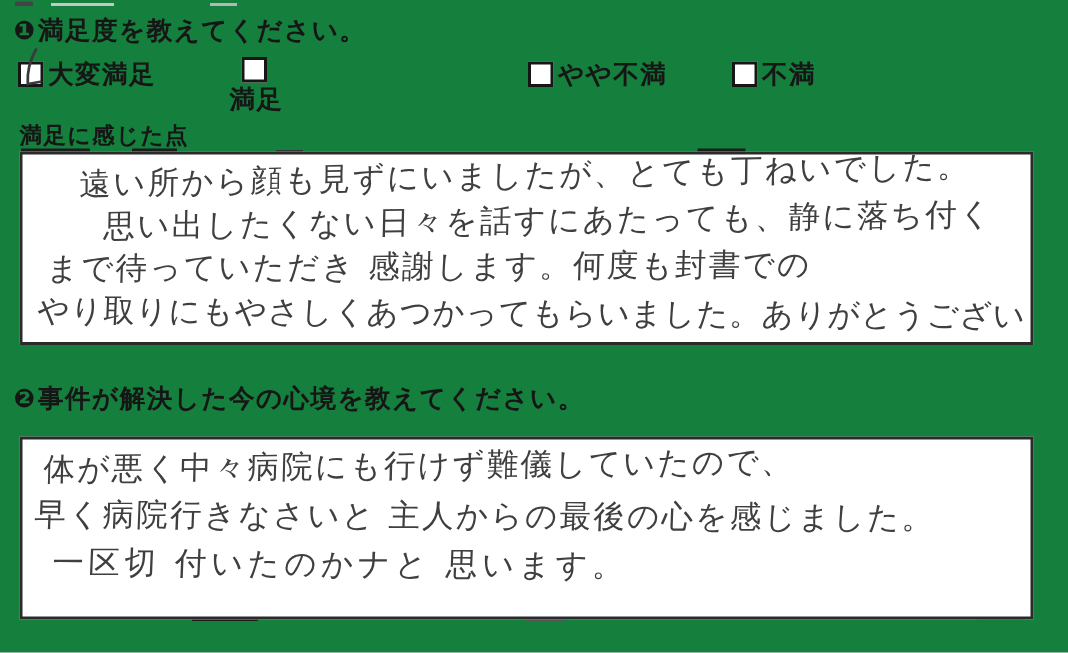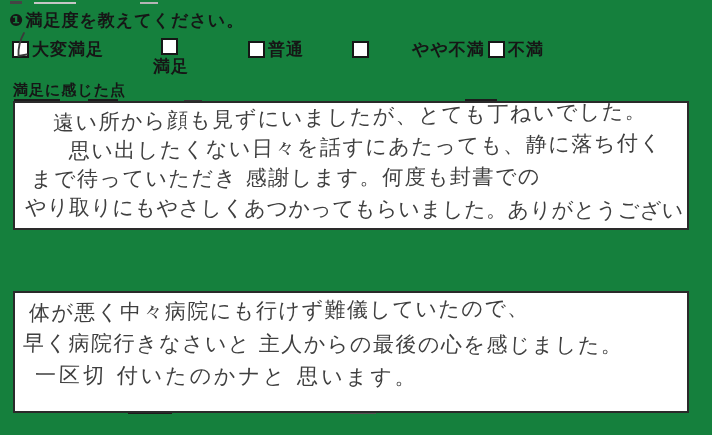--- a/index.html
+++ b/index.html
@@ -10,21 +10,21 @@
   }
   
   .q-header{position:absolute;font-size:17px;font-weight:700;letter-spacing:1px;white-space:nowrap;}
   .q-header .qnum{margin-right:1px;}
   .options-row{position:absolute;top:38px;left:0;width:699px;height:24px;padding-left:15px;}
   .option{position:absolute;top:0;display:flex;align-items:center;}
   .option .label{font-size:17px;font-weight:700;letter-spacing:1px;margin-left:3px;}
   .checkbox{position:relative;display:inline-block;width:13px;height:13px;border:2px solid #161616;background:#fff;}
   .checkbox .tick{display:none;position:absolute;left:-4px;top:-12px;overflow:visible;}
   .checkbox.checked .tick{display:block;}
-  .opt-0{left:12px;}  .opt-1{left:150px;flex-direction:column;}  .opt-2{left:248px;}  .opt-3{left:352px;gap:40px;}  .opt-4{left:488px;}
+  .opt-0{left:12px;}  .opt-1{left:150px;flex-direction:column;}  .opt-2{left:248px;}  .opt-3{left:352px;}  .opt-4{left:488px;}
   .box-label{position:absolute;left:13px;top:81px;font-size:15px;font-weight:700;letter-spacing:1px;text-align:right;}
   
   .answer-box{position:absolute;left:13px;border:2px solid #2a2a2a;background:#fff;overflow:hidden;}
   .box-1{top:101px;width:672px;height:125px;}
   .box-2{top:291px;width:672px;height:118px;}
   
   .hand{
     position:absolute;white-space:nowrap;color:#3f3f3f;
     font-size:21px;letter-spacing:1.5px;
     font-family:"DejaVu Sans",sans-serif;
@@ -66,43 +66,42 @@
         <svg class="tick" width="24" height="30" viewBox="0 0 24 30">
           <path d="M14 2 C10 9 8 16 8.5 25 L17 23.5" stroke="#3a3a3a" stroke-width="1.8" fill="none" stroke-linecap="round"></path>
         </svg>
       </span>
       <span class="label">大変満足</span>
     </div>
     <div class="option opt-1">
       <span class="checkbox"></span>
       <span class="label">満足</span>
     </div>
-    <div class="option opt-2">
-      <span class="checkbox"></span>
-      <span class="label">普通</span>
-    </div>
     <div class="option opt-3">
       <span class="checkbox"></span>
       <span class="label">やや不満</span>
     </div>
     <div class="option opt-4">
       <span class="checkbox"></span>
       <span class="label">不満</span>
     </div>
   </div>
 
   <div class="box-label">満足に感じた点</div>
 
   <div class="answer-box box-1">
     <div class="hand b1-l0">遠い所から顔も見ずにいましたが、とても丁ねいでした。</div>
     <div class="hand b1-l1">思い出したくない日々を話すにあたっても、静に落ち付く</div>
     <div class="hand b1-l2">まで待っていただき 感謝します。何度も封書での</div>
     <div class="hand b1-l3">やり取りにもやさしくあつかってもらいました。ありがとうございました</div>
   </div>
 
+  <div class="q-header" style="left:9px;top:254px;">
+    <span class="qnum">❷</span><span>事件が解決した今の心境を教えてください。</span>
+  </div>
 
   <div class="answer-box box-2">
     <div class="hand b2-l0">体が悪く中々病院にも行けず難儀していたので、</div>
     <div class="hand b2-l1">早く病院行きなさいと 主人からの最後の心を感じました。</div>
     <div class="hand b2-l2">一区切 付いたのかナと 思います。</div>
   </div>
 
 </div>
 
 </body></html>

